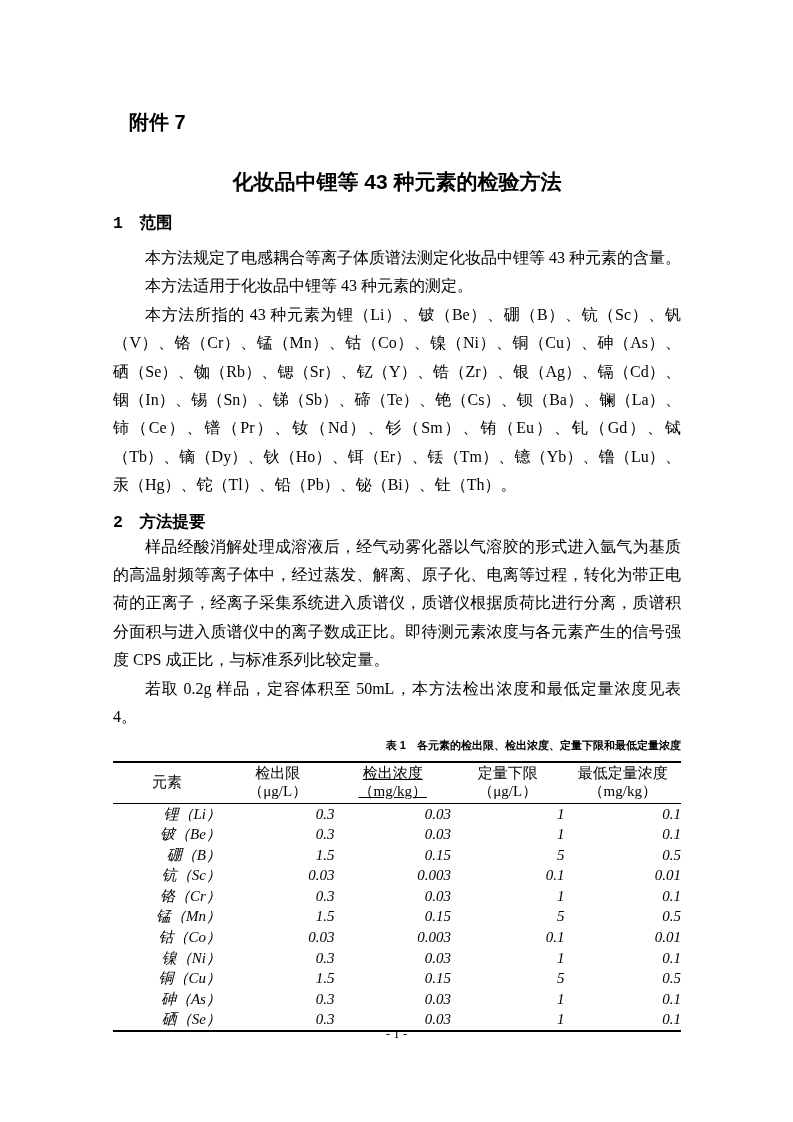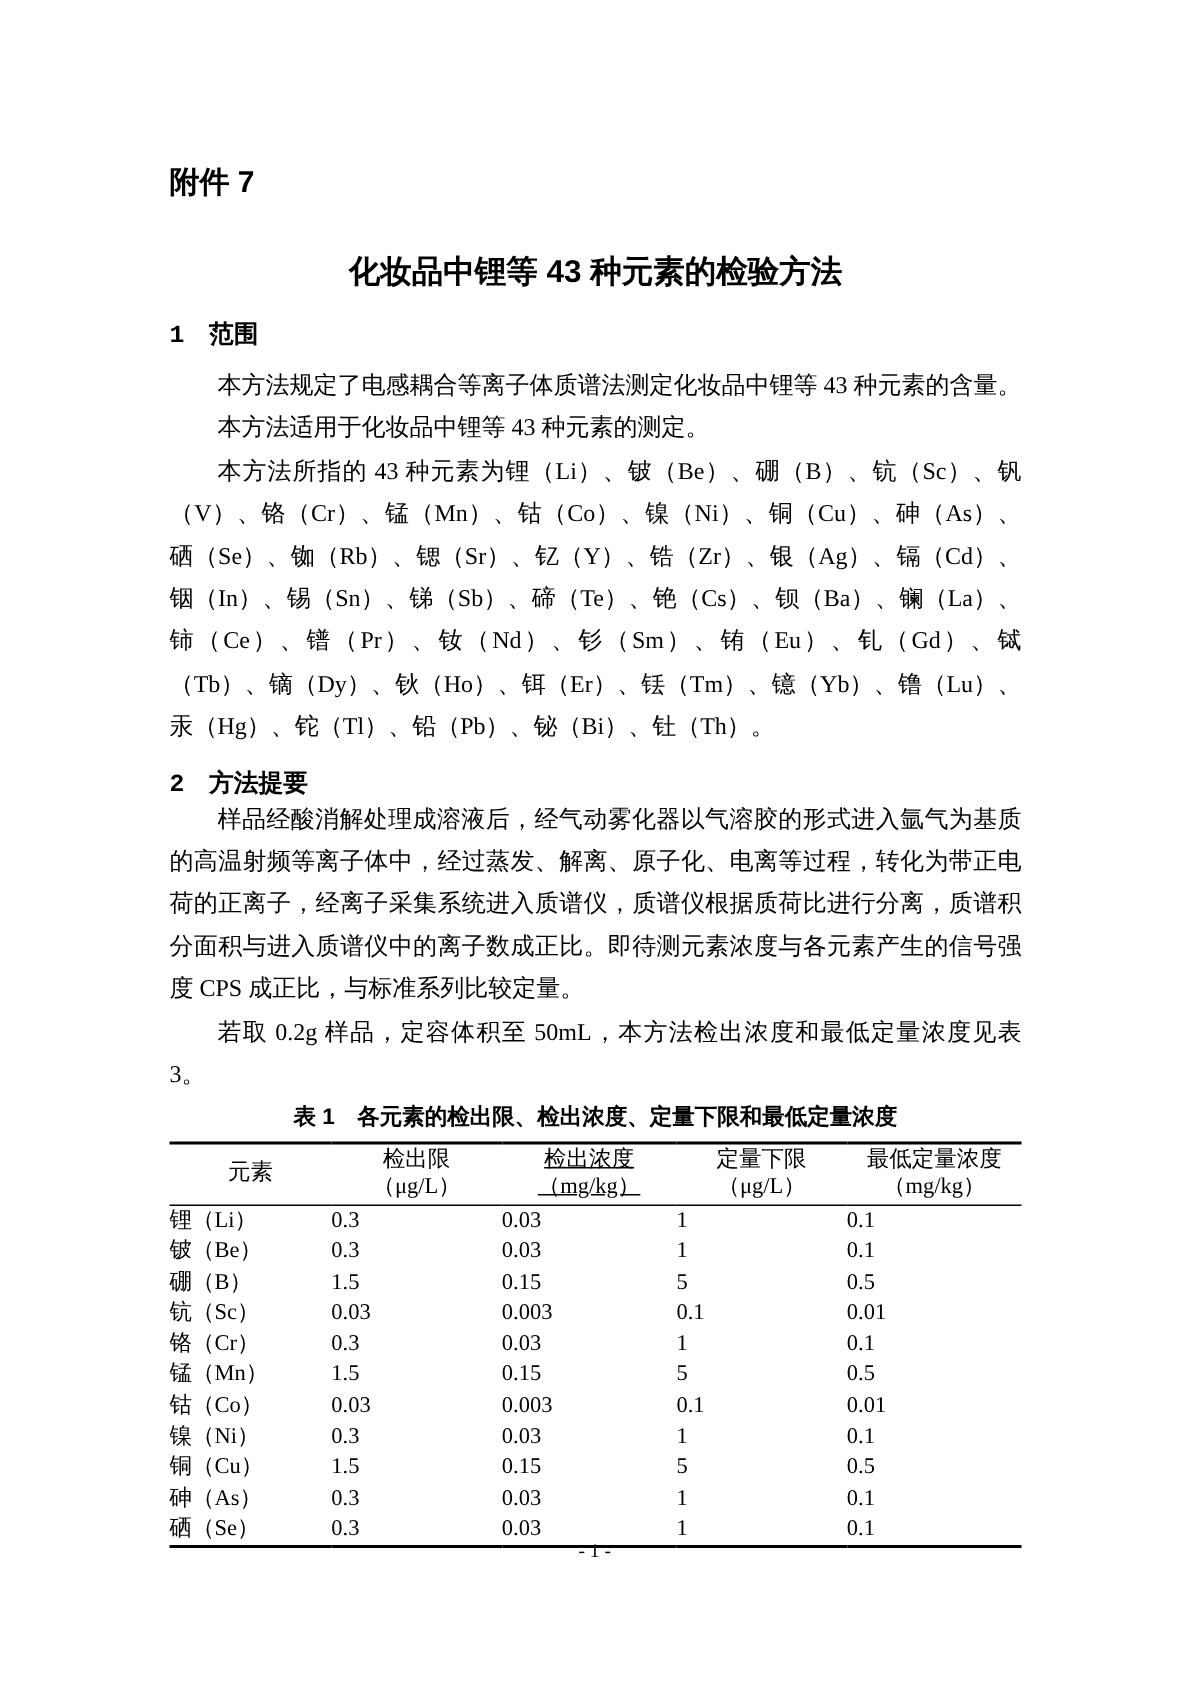--- a/index.html
+++ b/index.html
@@ -5,21 +5,21 @@
   html, body { margin:0; padding:0; background:#ffffff; }
   .page {
     position:relative; width:793px; height:1122px; background:#ffffff;
     color:#000000; font-family:"Liberation Serif","DejaVu Serif",serif;
     overflow:hidden;
   }
   .content { position:absolute; left:113px; top:0; width:568px; }
 
   .attachment {
     padding-top:110px; font-family:"Liberation Sans","DejaVu Sans",sans-serif;
-    font-weight:bold; font-size:20px; line-height:24px;
+    font-weight:bold; font-size:20px; line-height:24px;margin-left:16px;
   }
   .doc-title {
     margin:0; padding-top:34px; font-family:"Liberation Sans","DejaVu Sans",sans-serif;
     font-weight:bold; font-size:21px; line-height:28px; text-align:center;
   }
   .doc-subtitle { padding-top:22px; font-size:15px; line-height:20px; text-align:center; }
 
   .sec-heading {
     margin:0; font-family:Liberation Mono, monospace;
     font-weight:bold; font-size:16.5px; line-height:21px;
@@ -28,34 +28,34 @@
   .h-method { padding-top:12px; }
 
   .body-para {
     margin:0; font-size:16px; line-height:28.4px;
     text-align:justify; text-indent:2em;
   }
   .p-first { padding-top:10px; }
 
   .table-title {
     padding-top:3px; font-family:"Liberation Sans","DejaVu Sans",sans-serif;
-    font-weight:bold; font-size:15px; line-height:20px; text-align:center;
+    font-weight:bold; font-size:11px; line-height:20px; text-align:right;
   }
 
   table.elements-table {
     width:100%; margin-top:6px; border-collapse:collapse;
     border-top:2px solid #000; border-bottom:2px solid #000; font-size:15px;
   }
   table.elements-table thead tr { border-bottom:1.5px solid #000; }
   table.elements-table th {
     font-weight:normal; text-align:center; vertical-align:middle;
     padding:1px 0 3px 0; line-height:18px;
   }
   table.elements-table td {
-    text-align:left; padding:0; line-height:20.6px; height:20.6px;
+    text-align:right; padding:0; line-height:20.6px; height:20.6px;font-style:italic;
   }
   table.elements-table th:nth-child(1){ width:19%; }
   table.elements-table th:nth-child(2){ width:20%; }
   table.elements-table th:nth-child(3){ width:20.5%;text-decoration:underline; }
   table.elements-table th:nth-child(4){ width:20%; }
   table.elements-table th:nth-child(5){ width:20.5%; }
 
   .footer {
     position:absolute; left:0; top:1026px; width:100%;
     text-align:center; font-size:13px; line-height:16px;
@@ -74,21 +74,21 @@
 
     <h2 class="sec-heading h-scope">1　范围</h2>
 
     <p class="body-para p-first">本方法规定了电感耦合等离子体质谱法测定化妆品中锂等 43 种元素的含量。</p>
     <p class="body-para">本方法适用于化妆品中锂等 43 种元素的测定。</p>
     <p class="body-para">本方法所指的 43 种元素为锂（Li）、铍（Be）、硼（B）、钪（Sc）、钒（V）、铬（Cr）、锰（Mn）、钴（Co）、镍（Ni）、铜（Cu）、砷（As）、硒（Se）、铷（Rb）、锶（Sr）、钇（Y）、锆（Zr）、银（Ag）、镉（Cd）、铟（In）、锡（Sn）、锑（Sb）、碲（Te）、铯（Cs）、钡（Ba）、镧（La）、铈（Ce）、镨（Pr）、钕（Nd）、钐（Sm）、铕（Eu）、钆（Gd）、铽（Tb）、镝（Dy）、钬（Ho）、铒（Er）、铥（Tm）、镱（Yb）、镥（Lu）、汞（Hg）、铊（Tl）、铅（Pb）、铋（Bi）、钍（Th）。</p>
 
     <h2 class="sec-heading h-method">2　方法提要</h2>
 
     <p class="body-para">样品经酸消解处理成溶液后，经气动雾化器以气溶胶的形式进入氩气为基质的高温射频等离子体中，经过蒸发、解离、原子化、电离等过程，转化为带正电荷的正离子，经离子采集系统进入质谱仪，质谱仪根据质荷比进行分离，质谱积分面积与进入质谱仪中的离子数成正比。即待测元素浓度与各元素产生的信号强度 CPS 成正比，与标准系列比较定量。</p>
-    <p class="body-para">若取 0.2g 样品，定容体积至 50mL，本方法检出浓度和最低定量浓度见表 3。</p>
+    <p class="body-para">若取 0.2g 样品，定容体积至 50mL，本方法检出浓度和最低定量浓度见表 4。</p>
 
     <div class="table-title">表 1　各元素的检出限、检出浓度、定量下限和最低定量浓度</div>
 
     <table class="elements-table">
       <thead>
           <tr>
             <th>
               <div>元素</div>
             </th>
             <th>

